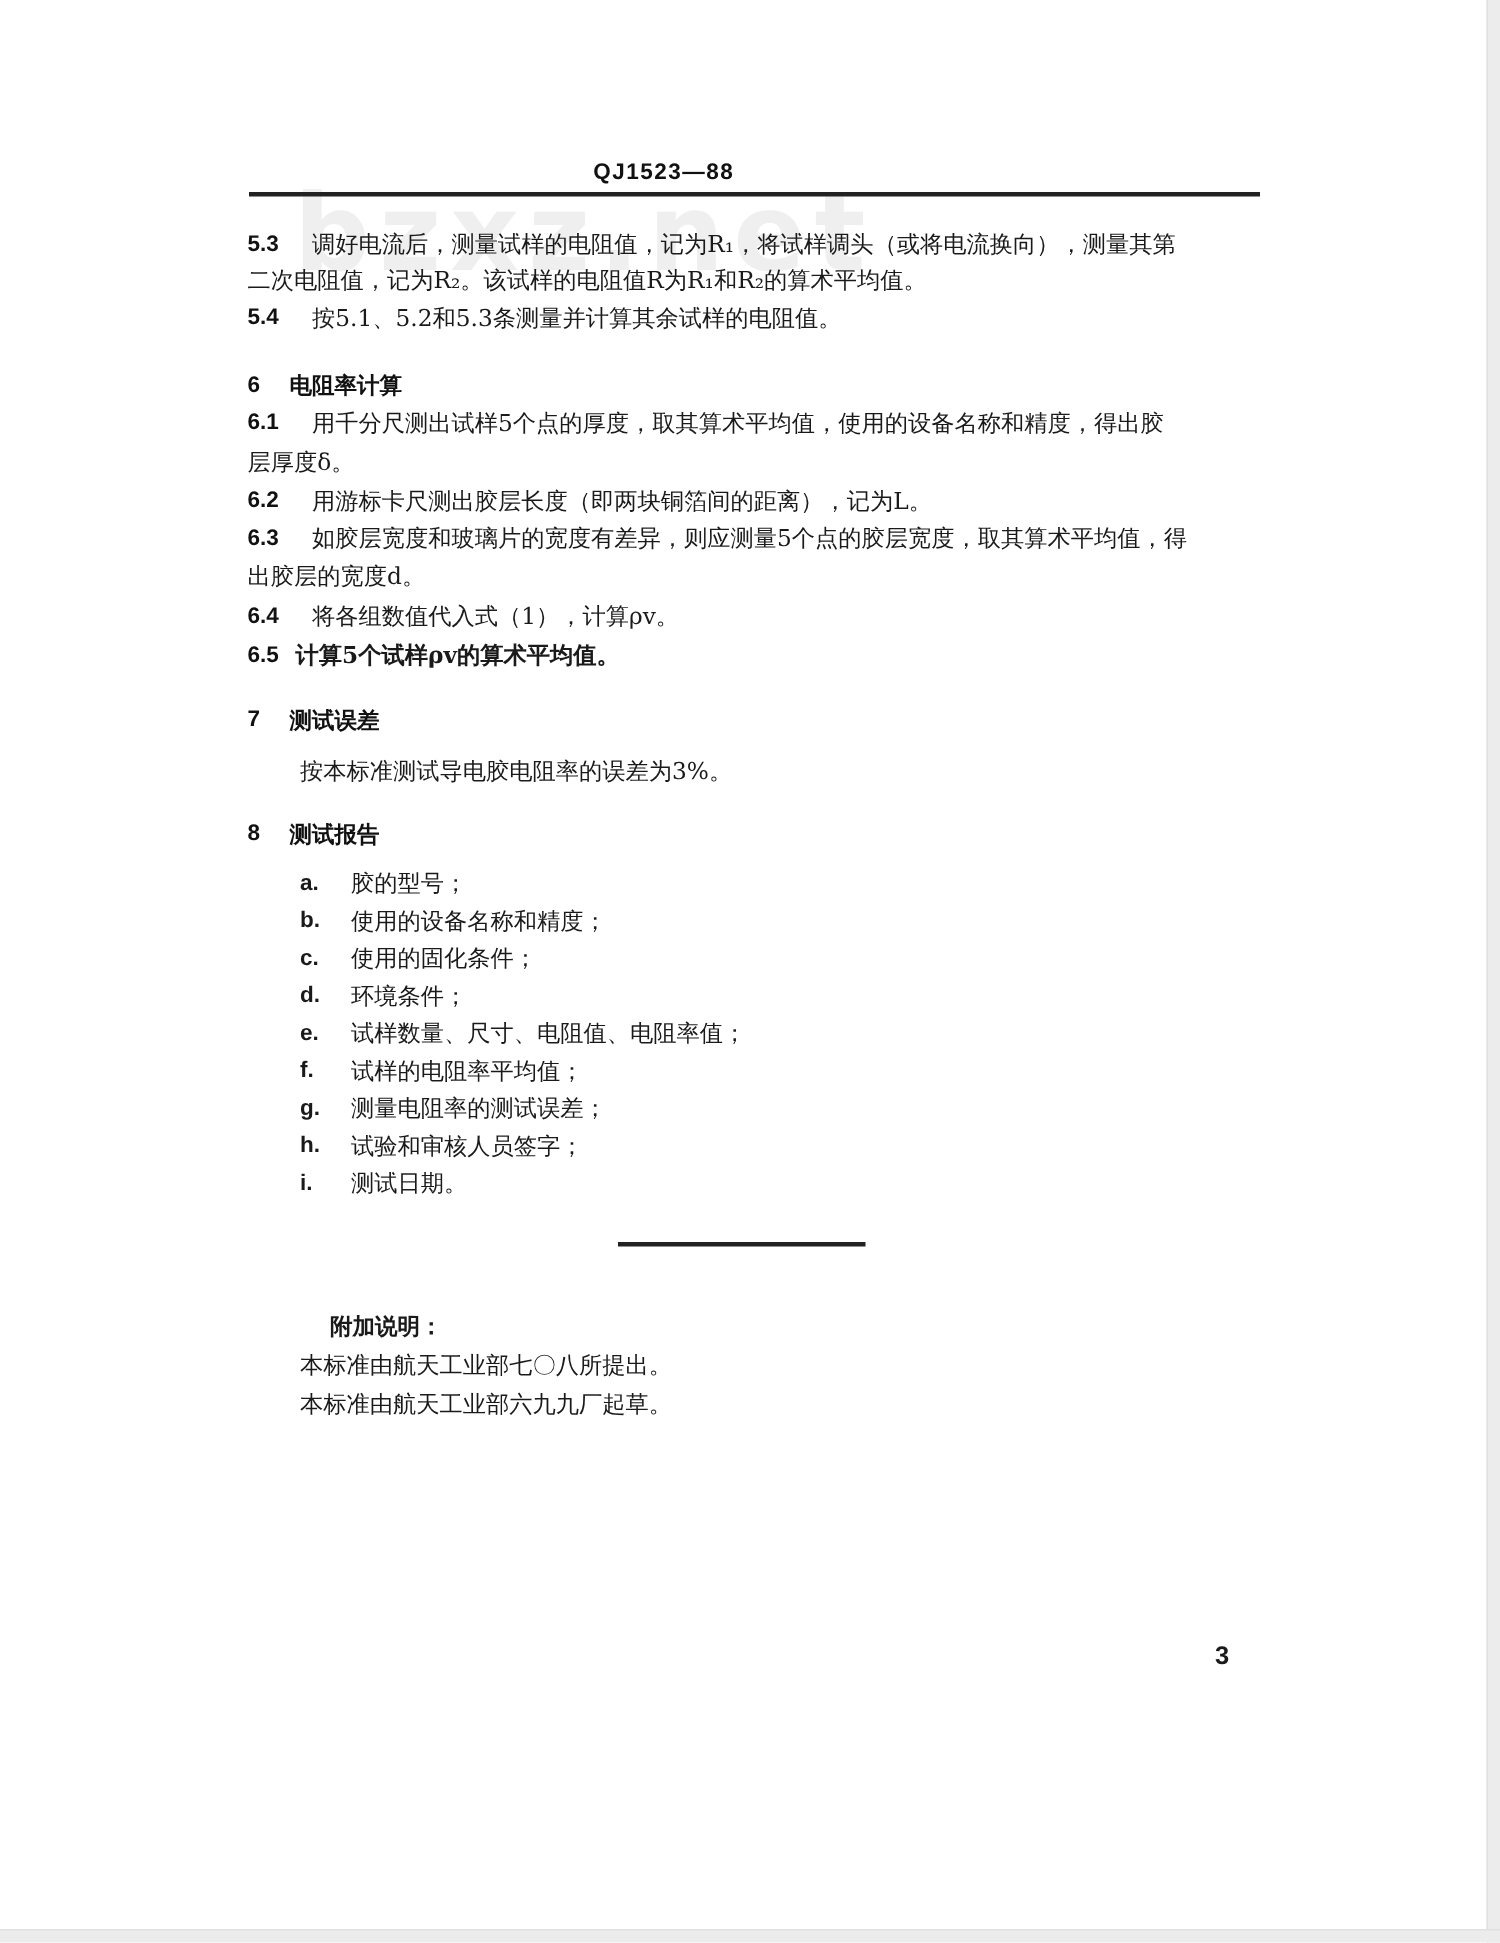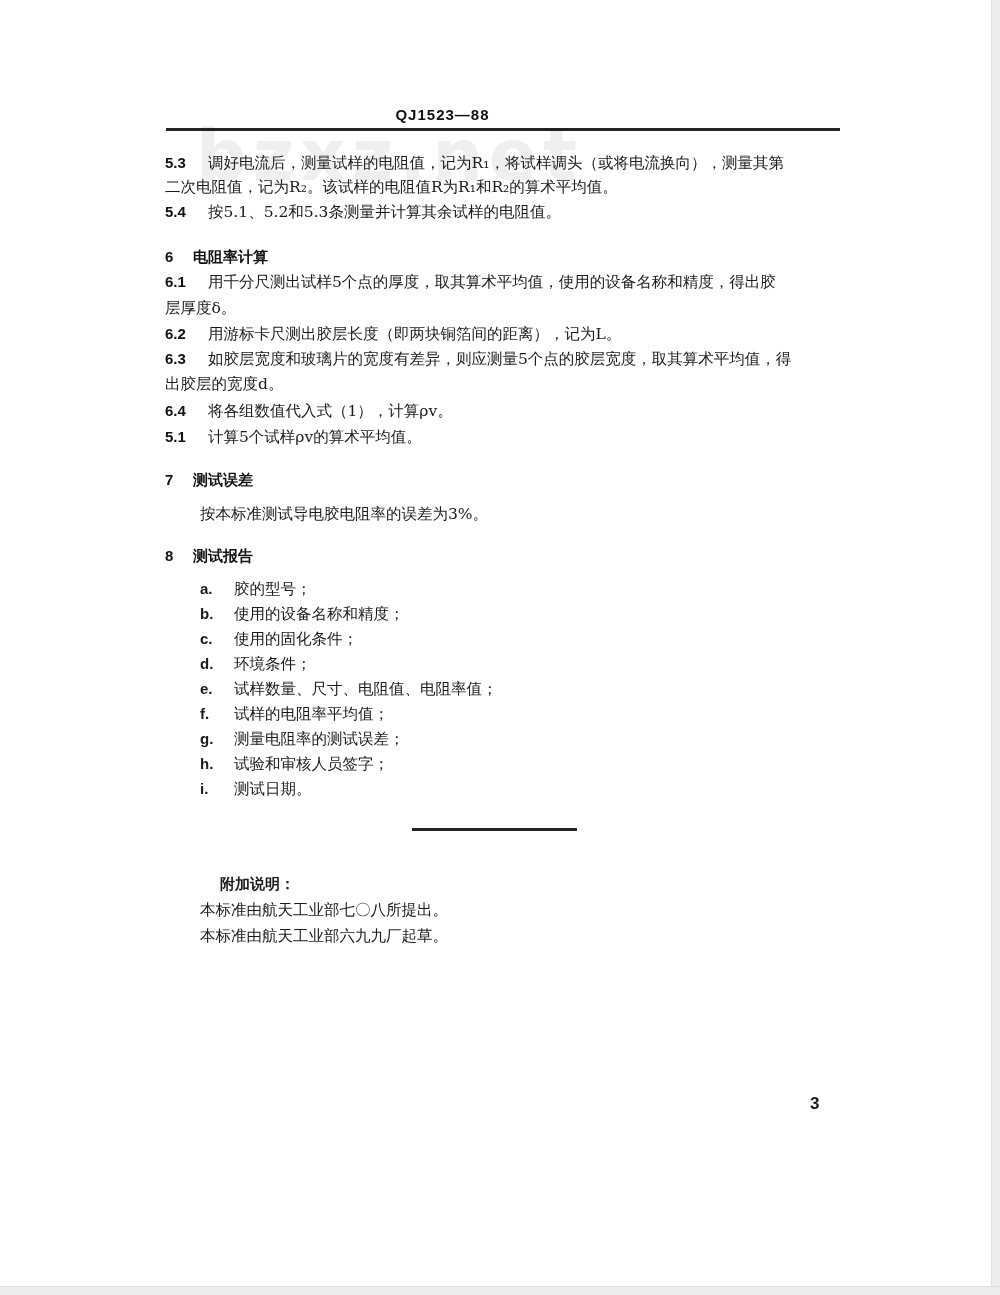--- a/index.html
+++ b/index.html
@@ -75,22 +75,22 @@
 <span class="num" style="left:165px; top:324px;">6.2</span>
 <span class="line" style="left:208px; top:324px;">用游标卡尺测出胶层长度（即两块铜箔间的距离），记为L。</span>
 
 <span class="num" style="left:165px; top:349px;">6.3</span>
 <span class="line" style="left:208px; top:349px;">如胶层宽度和玻璃片的宽度有差异，则应测量5个点的胶层宽度，取其算术平均值，得</span>
 <span class="line" style="left:165px; top:374px;">出胶层的宽度d。</span>
 
 <span class="num" style="left:165px; top:401px;">6.4</span>
 <span class="line" style="left:208px; top:401px;">将各组数值代入式（1），计算ρv。</span>
 
-<span class="num" style="left:165px; top:427px;">5.1</span>
-<span class="line" style="left:208px; top:427px;">计算5个试样ρv的算术平均值。</span>
+<span class="num" style="left:165px; top:427px;">6.5</span>
+<span class="line" style="left:197px; top:427px;font-weight:bold;">计算5个试样ρv的算术平均值。</span>
 
 <span class="num" style="left:165px; top:470px;">7</span>
 <span class="heading-text" style="left:193px; top:470px;">测试误差</span>
 <span class="line" style="left:200px; top:504px;text-align:center;">按本标准测试导电胶电阻率的误差为3%。</span>
 
 <span class="num" style="left:165px; top:546px;">8</span>
 <span class="heading-text" style="left:193px; top:546px;text-align:right;">测试报告</span>
 
 <span class="marker" style="top:579px;">a.</span>
 <span class="item-text" style="top:579px;text-align:right;">胶的型号；</span>

